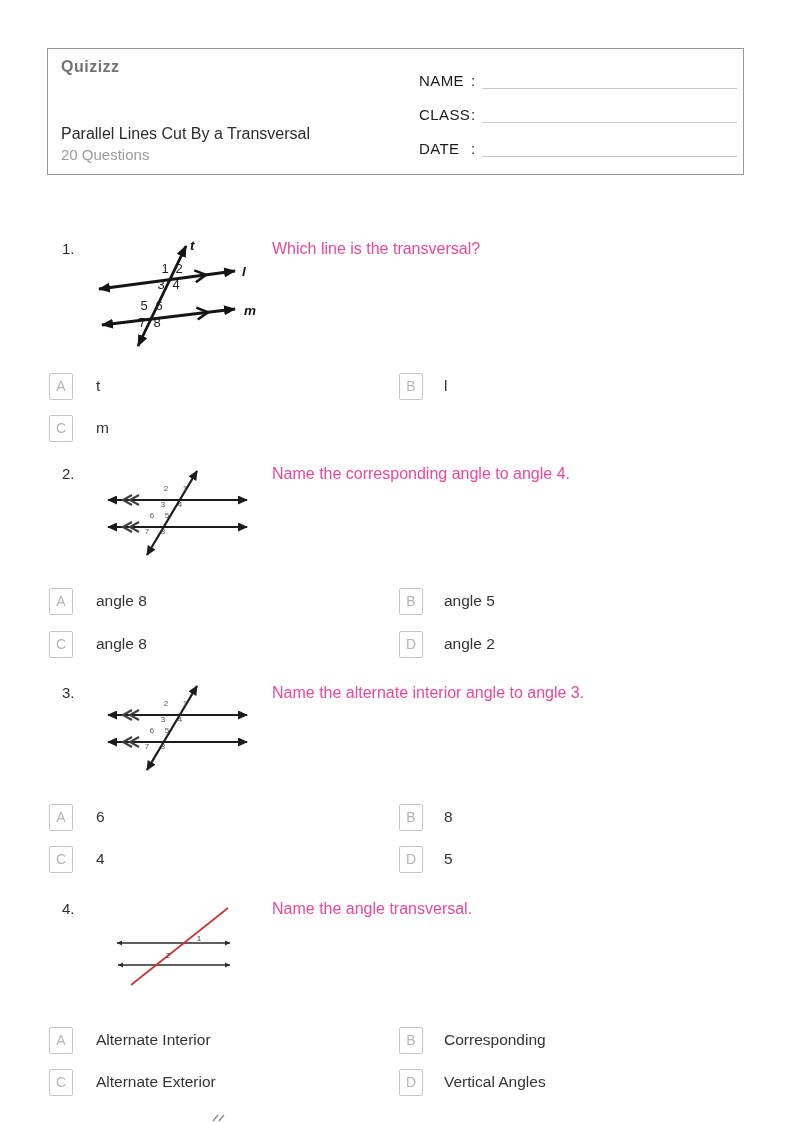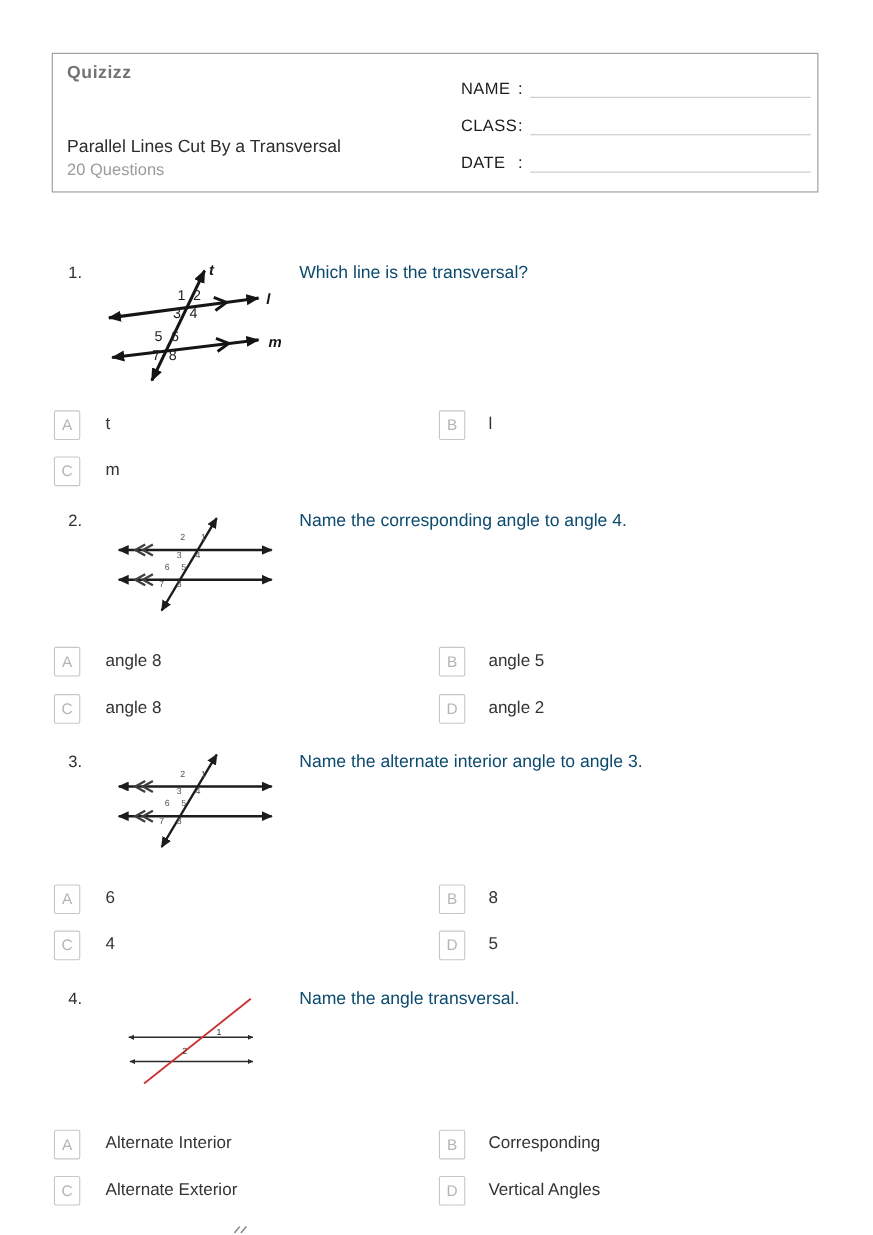--- a/index.html
+++ b/index.html
@@ -24,21 +24,21 @@
   }
   .field-row.f0{top:19px}.field-row.f1{top:53px}.field-row.f2{top:87px}
   .flabel{font-size:15px;color:#1b1b1b;min-width:52px;letter-spacing:.4px;}
   .fcolon{font-size:15px;color:#1b1b1b;}
   .fline{flex:1;margin-left:7px;height:2px;border-bottom:1px solid #c9c9c9;}
   
   .question{position:absolute;left:0;width:794px;}
   .q1{top:232px;height:225px}.q2{top:461px;height:212px}
   .q3{top:676px;height:218px}.q4{top:898px;height:200px}
   .qnum{position:absolute;left:62px;font-size:15px;color:#2e2e2e;}
-  .qtext{position:absolute;left:272px;width:485px;font-size:16px;color:#0c4a6e;}
+  .qtext{position:absolute;left:272px;width:485px;font-size:16px;color:#ec4899;}
   .diagram{position:absolute;}
   .opt-box{
     position:absolute;width:22px;height:25px;border:1px solid #c6c6c6;
     border-radius:2px;color:#b4b4b4;font-size:14px;line-height:25px;
     text-align:center;background:#fff;
   }
   .opt-label{position:absolute;font-size:15.5px;color:#333;}
   .colL{left:49px}.colLt{left:96px}.colR{left:399px}.colRt{left:444px}
   
   .cutoff{position:absolute;left:210px;top:1113px;}

